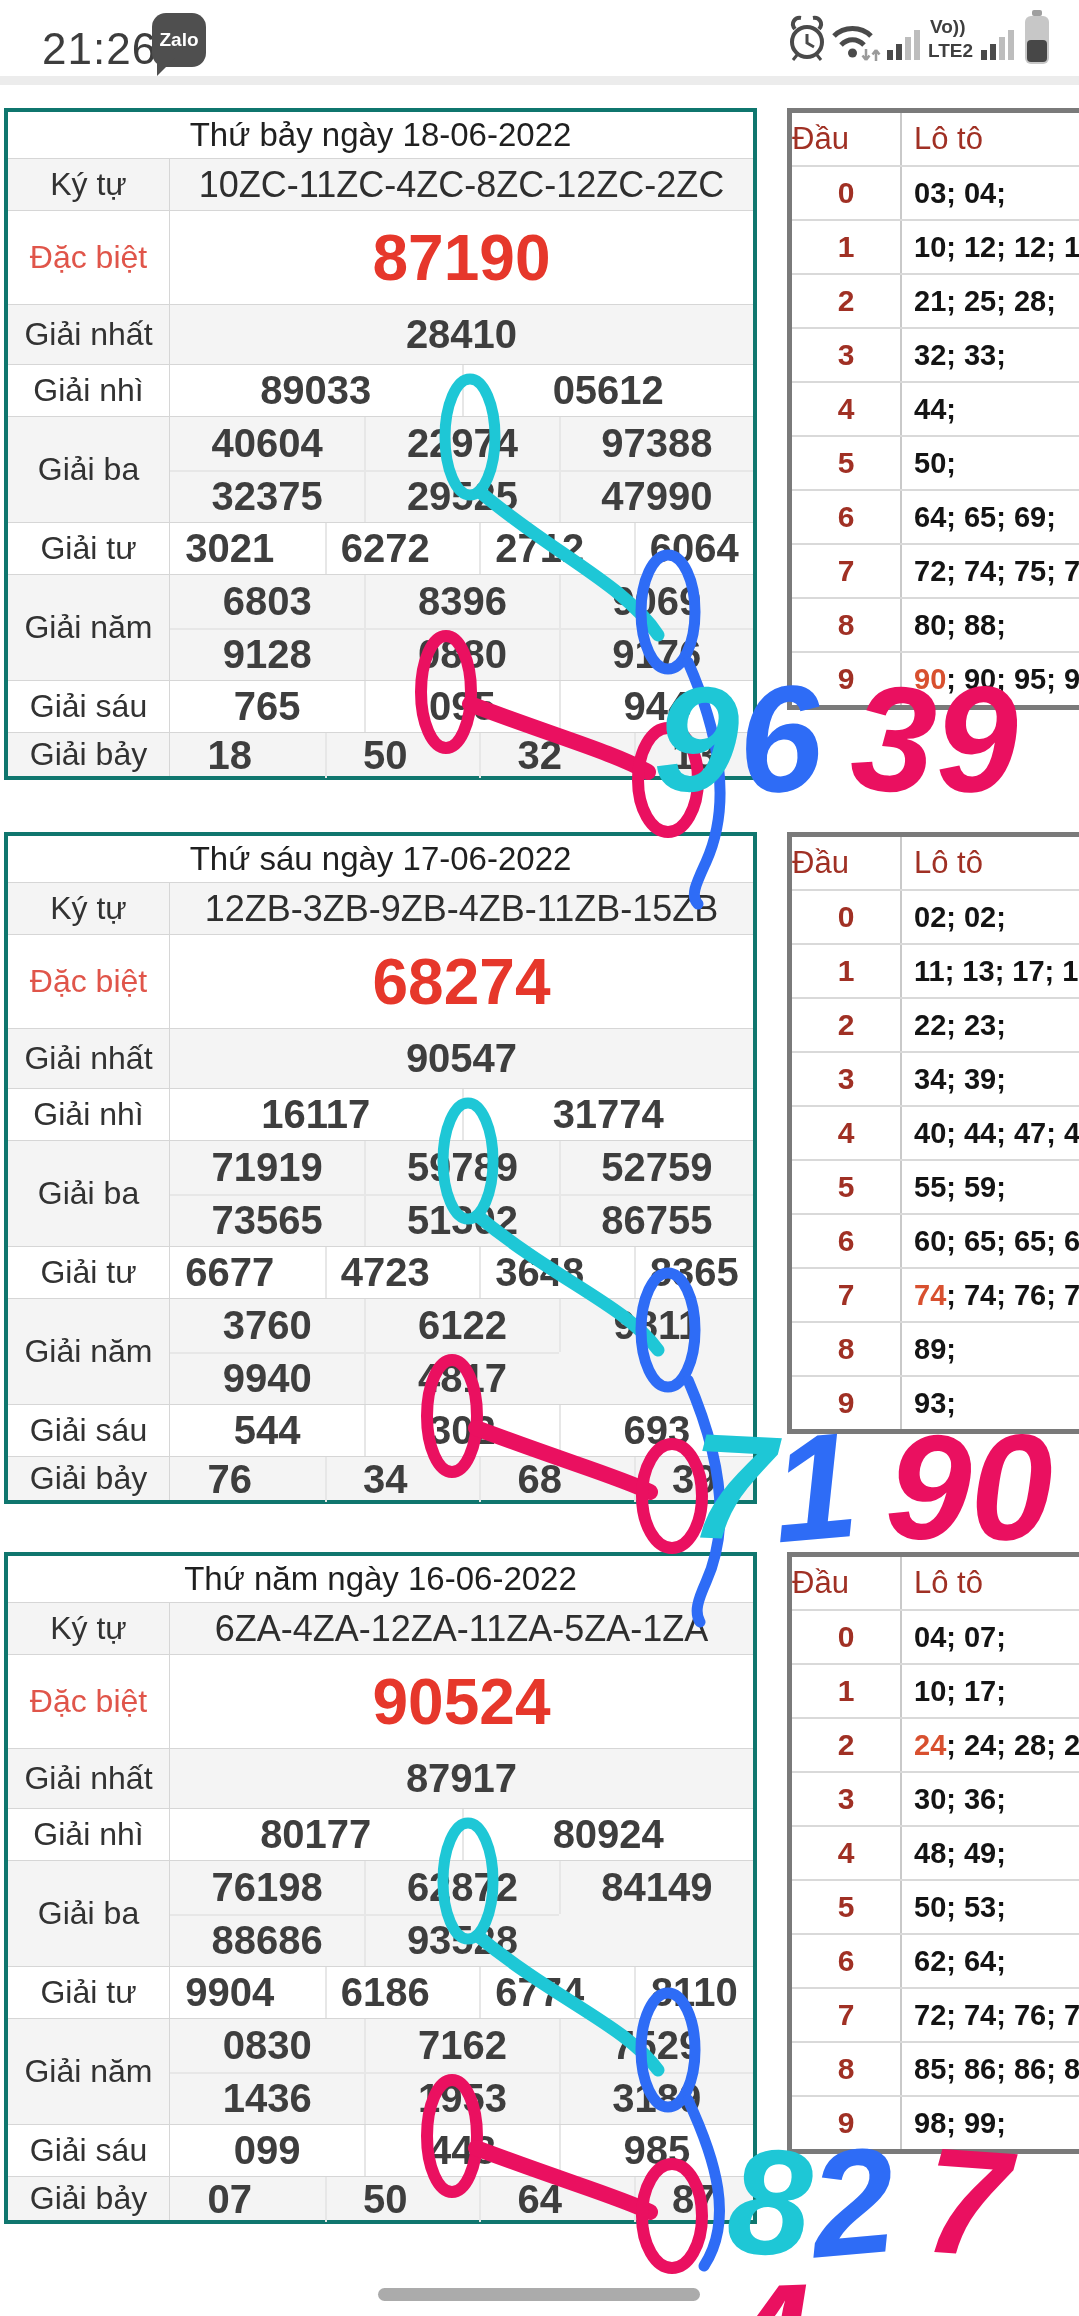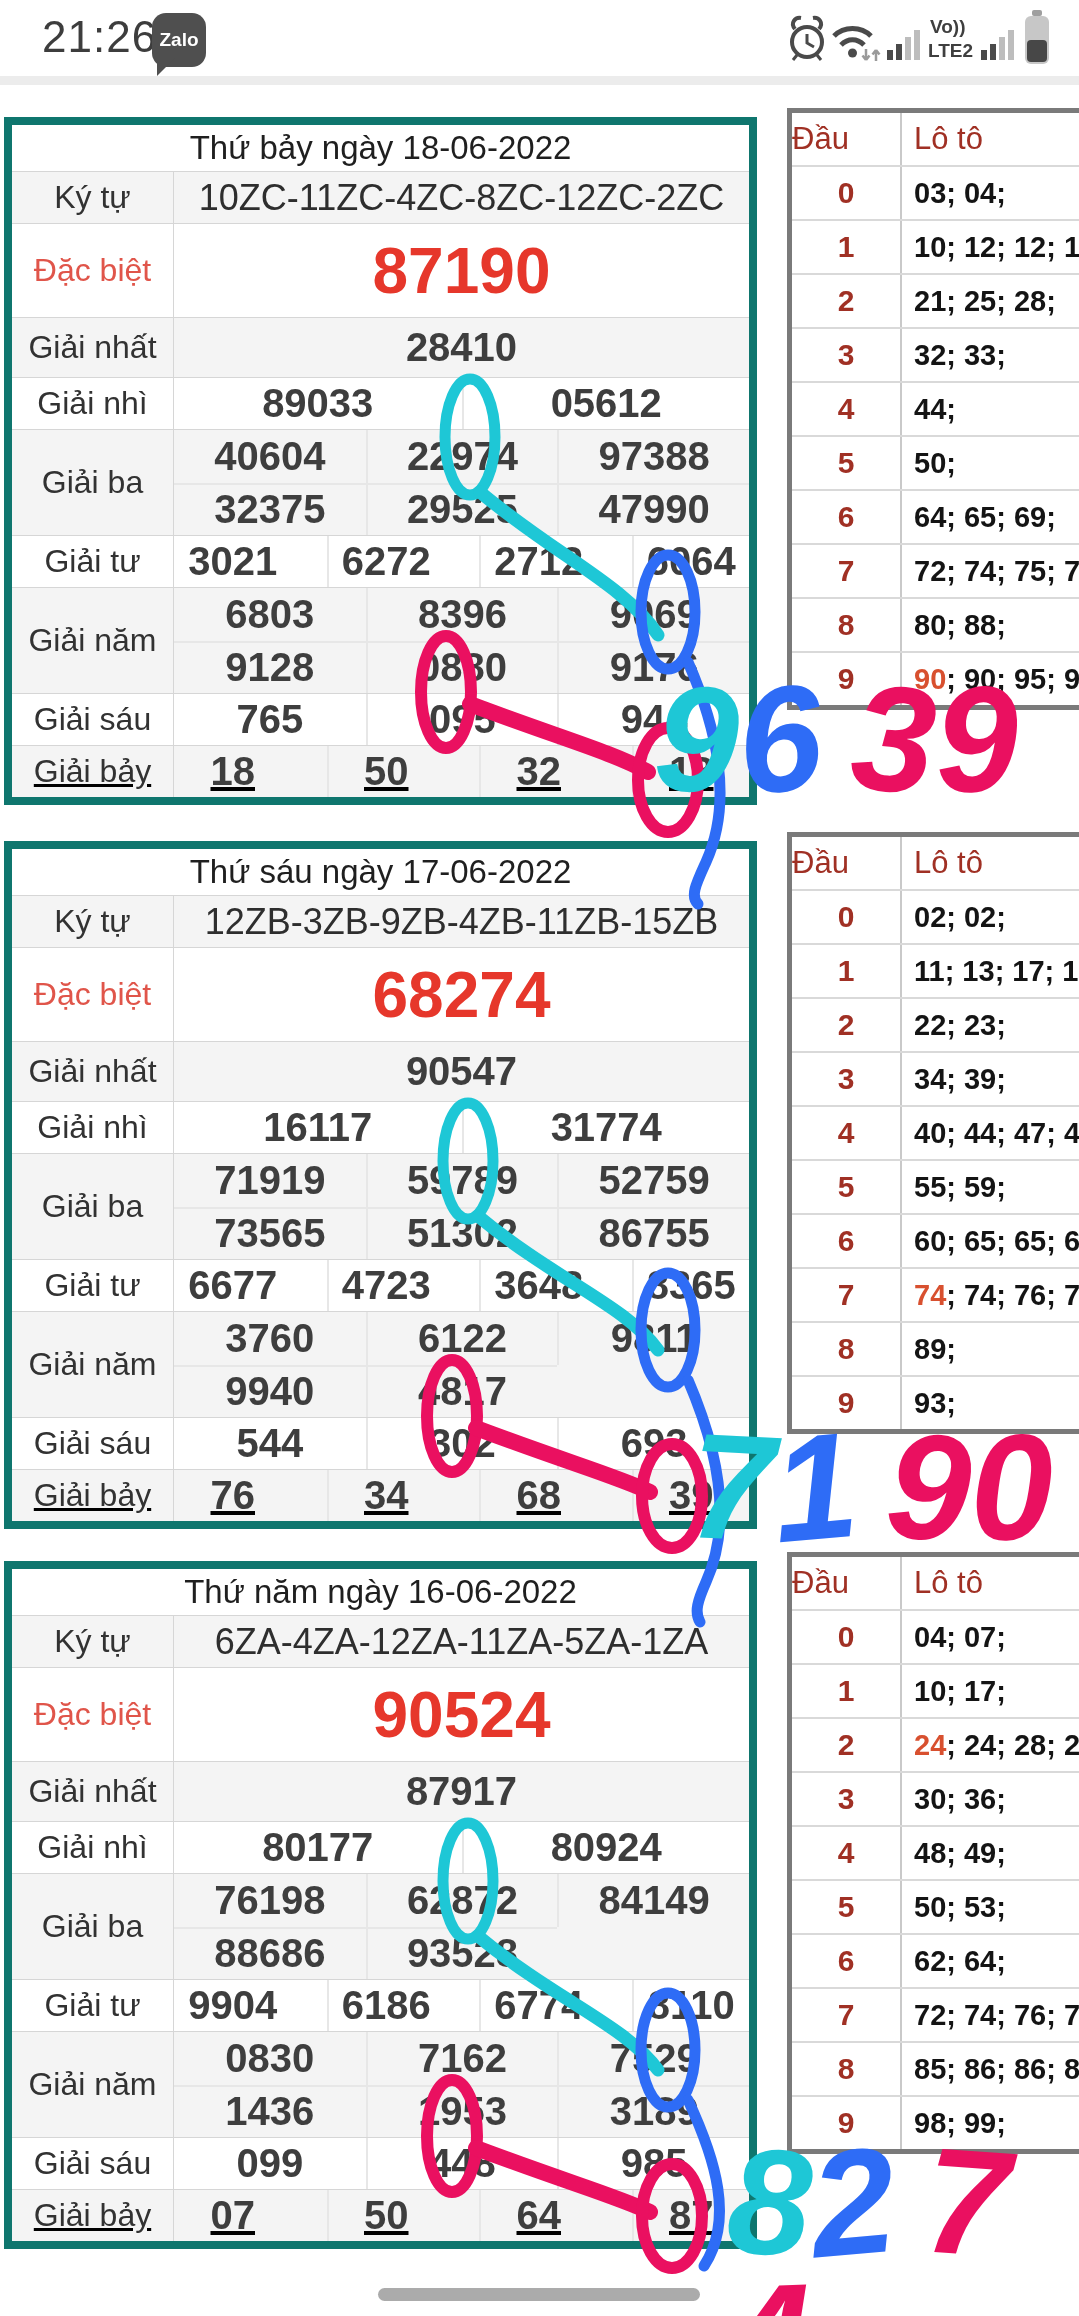--- a/index.html
+++ b/index.html
@@ -1,36 +1,36 @@
 <!DOCTYPE html>
 <html><head>
 <meta charset="utf-8">
 <style>
   html,body{margin:0;padding:0;background:#fff;}
   #screen{position:relative;width:1079px;height:2316px;overflow:hidden;background:#fff;
           font-family:"Liberation Sans","DejaVu Sans",sans-serif;}
 
   
   .statusbar{position:absolute;left:0;top:0;width:1079px;height:76px;background:#fff;}
-  .time{position:absolute;left:42px;top:12px;font-size:44px;color:#3d3d3d;letter-spacing:1px;}
+  .time{position:absolute;left:42px;top:24px;font-size:44px;color:#3d3d3d;letter-spacing:1px;}
   .zalo{position:absolute;left:152px;top:13px;width:54px;height:54px;background:#4f4f4f;border-radius:14px;
         color:#fff;display:flex;align-items:center;justify-content:center;font-size:19px;font-weight:700;}
   .zalo::after{content:"";position:absolute;left:5px;bottom:-9px;width:0;height:0;
         border:9px solid transparent;border-top-color:#4f4f4f;border-left-color:#4f4f4f;}
   .sticons{position:absolute;right:22px;top:6px;}
   .gstrip{position:absolute;left:0;top:76px;width:1079px;height:9px;background:#ececec;}
 
   
   .panel{position:absolute;left:0;width:1079px;}
-  .main-table{position:absolute;left:4px;top:9px;width:753px;border:8px solid #0f766e;background:#b91c1c;box-sizing:border-box;}
+  .main-table{position:absolute;left:4px;top:0;width:753px;border:4px solid #0f766e;background:#b91c1c;box-sizing:border-box;}
   .mrow{display:flex;box-sizing:border-box;background:#fff;}
   .mrow + .mrow{border-top:1px solid #d6d6d6;}
   .mr-head{height:46px;align-items:center;justify-content:center;}
   .mr-kytu{height:52px;} .mr-db{height:94px;} .mr-nhat{height:60px;} .mr-nhi{height:52px;}
-  .mr-ba{height:106px;} .mr-tu{height:52px;} .mr-nam{height:106px;} .mr-sau{height:52px;} .mr-bay{height:52px;text-decoration:underline;}
+  .mr-ba{height:106px;} .mr-tu{height:52px;} .mr-nam{height:106px;} .mr-sau{height:52px;} .mr-bay{height:44px;}
   .mr-kytu,.mr-nhat,.mr-ba,.mr-nam,.mr-bay{background:#f4f4f4;}
   .mr-head span{font-size:33px;color:#1f1f1f;}
   .lbl{width:162px;flex:0 0 162px;border-right:1px solid #d6d6d6;display:flex;align-items:center;justify-content:center;
        font-size:32px;color:#323232;box-sizing:border-box;}
   .lbl-red{color:#e0554a;}
   .vone{flex:1;display:flex;align-items:center;justify-content:center;font-weight:700;font-size:40px;color:#3e3e3e;}
   .vone.kytu{font-weight:400;font-size:36px;color:#2e2e2e;}
   .vone.db{font-size:64px;color:#e6372b;}
   .vgrid{flex:1;display:grid;grid-auto-rows:1fr;}
   .c2{grid-template-columns:1fr 1fr;} .c3{grid-template-columns:1fr 1fr 1fr;} .c4{grid-template-columns:1fr 1fr 1fr 1fr;gap:35px;}

